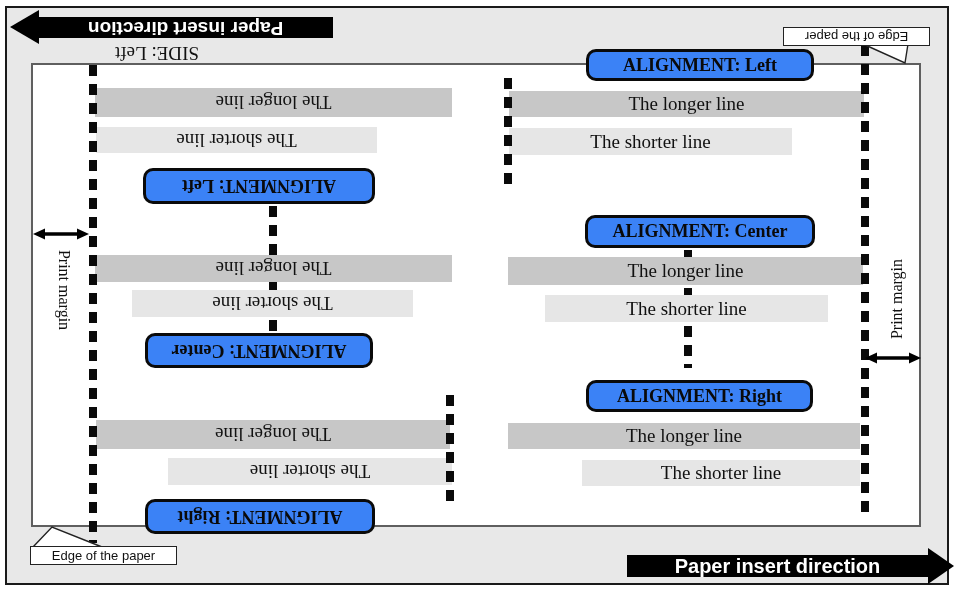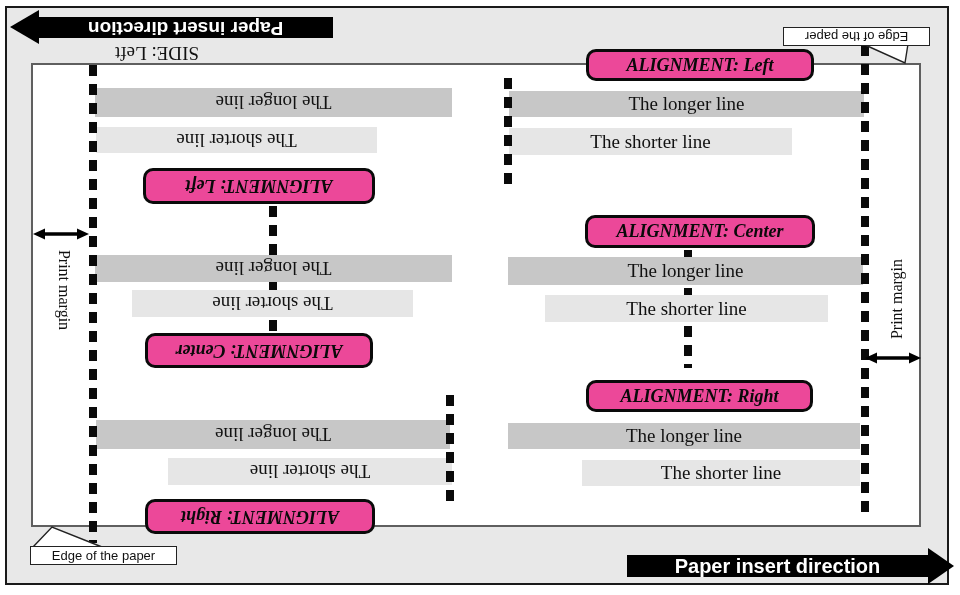--- a/index.html
+++ b/index.html
@@ -13,23 +13,23 @@
 
   .flip { transform:rotate(180deg); }
 
   
   .bar { position:absolute; display:flex; align-items:center; justify-content:center;
          font-size:19px; color:#111; z-index:2; }
   .bL { background:#c7c7c7; }
   .bS { background:#e6e6e6; }
 
   
-  .abox { position:absolute; background:#ec4899; border:3px solid #0a0a0a; border-radius:10px;
+  .abox { position:absolute; background:#3b82f6; border:3px solid #0a0a0a; border-radius:10px;
           display:flex; align-items:center; justify-content:center;
-          font-weight:bold; font-size:18px; color:#0a0a0a; z-index:4;font-style:italic; }
+          font-weight:bold; font-size:18px; color:#0a0a0a; z-index:4; }
 
   
   .vdash { position:absolute; width:8px;
            background:repeating-linear-gradient(to bottom, #0a0a0a 0 11px, transparent 11px 19px); }
   .vdash.edge { z-index:3; }
   .vdash.mid  { z-index:1; }
 
   
   .abar { position:absolute; background:#000; color:#fff; z-index:5;
           display:flex; align-items:center; justify-content:center;

